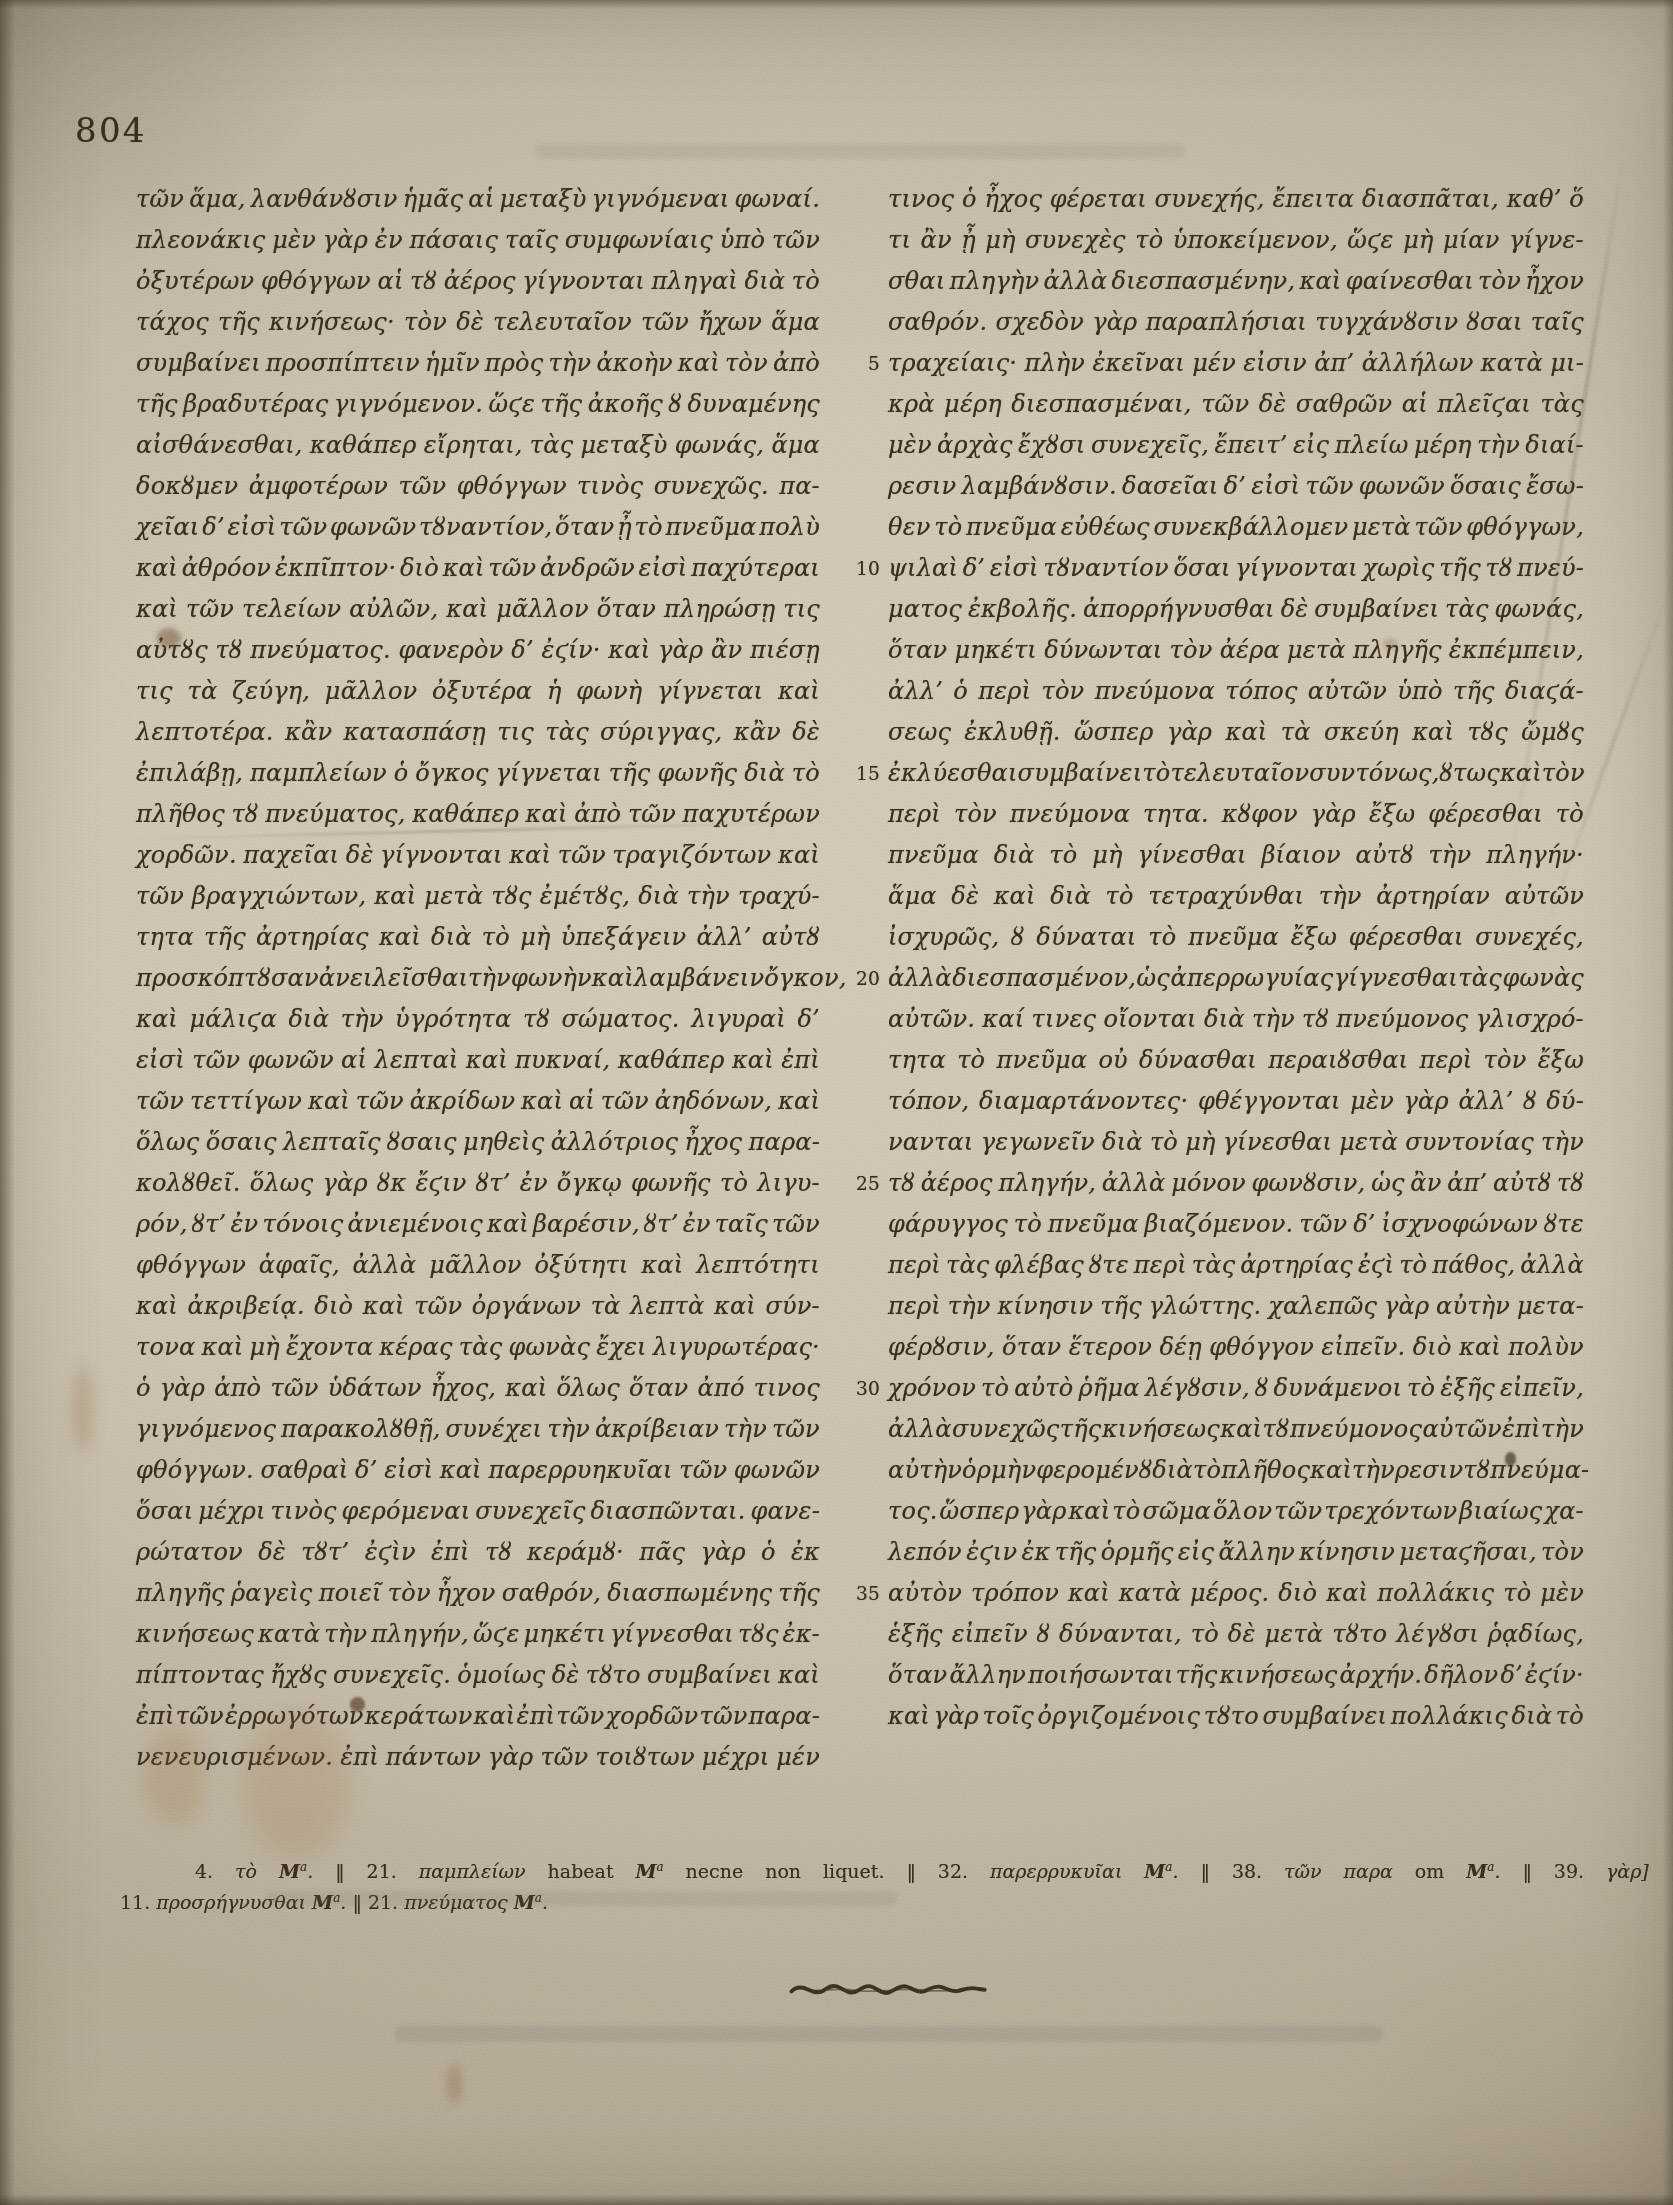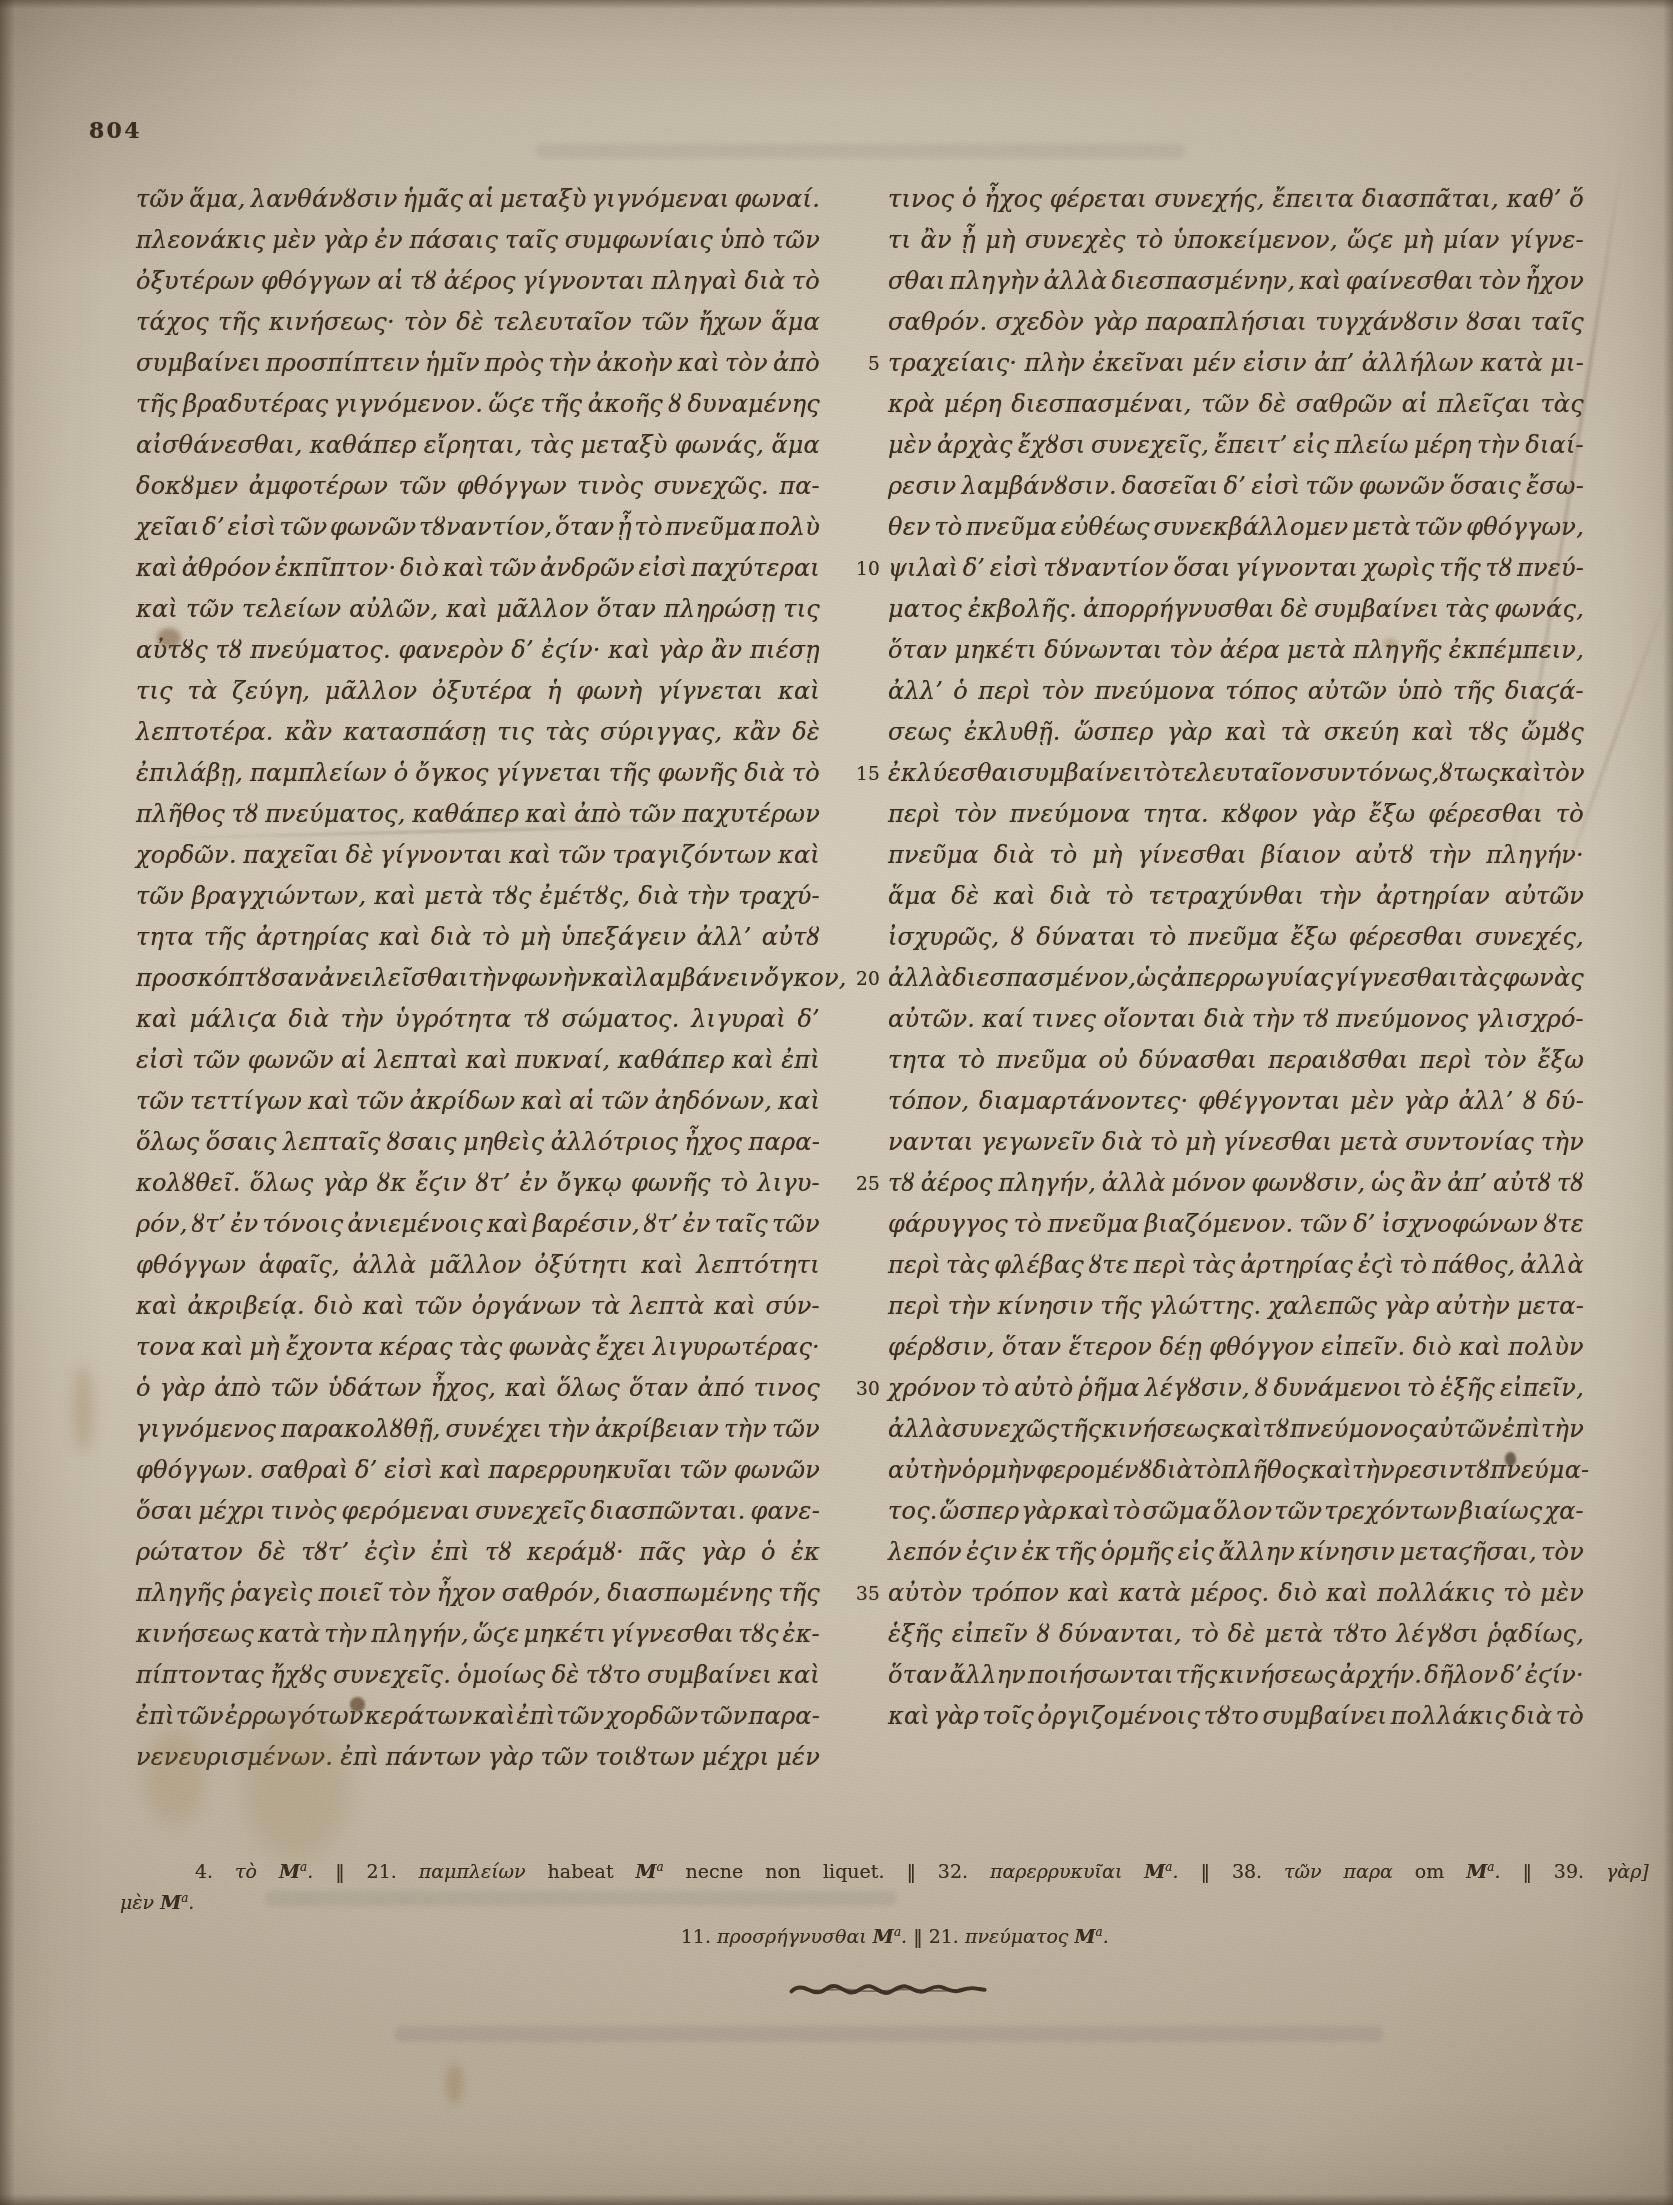--- a/index.html
+++ b/index.html
@@ -27,22 +27,22 @@
       repeating-linear-gradient(98deg, rgba(255,255,255,0.030) 0 1.1px, rgba(120,100,70,0.028) 1.1px 2.3px),
       repeating-linear-gradient(8deg, rgba(255,255,255,0.022) 0 1.7px, rgba(90,80,60,0.026) 1.7px 3.4px);
   }
   .edge{position:absolute;pointer-events:none;}
   .edge-left{left:0;top:0;width:14.7px;height:100%;background:linear-gradient(90deg, rgba(55,44,30,0.50), rgba(55,44,30,0));}
   .edge-top{left:0;top:0;width:100%;height:8.5px;background:linear-gradient(180deg, rgba(55,44,30,0.42), rgba(55,44,30,0));}
   .edge-bottom{left:0;bottom:0;width:100%;height:11.3px;background:linear-gradient(0deg, rgba(55,44,30,0.48), rgba(55,44,30,0));}
   .edge-right{right:0;top:0;width:10.2px;height:100%;background:linear-gradient(270deg, rgba(55,44,30,0.32), rgba(55,44,30,0));}
 
   .pagenum{
-    position:absolute;left:89px;top:113px;
-    font-size:22px;line-height:34px;letter-spacing:2.3px;font-weight:700;
+    position:absolute;left:75px;top:113px;
+    font-size:34px;line-height:34px;letter-spacing:2.3px;font-weight:400;
     text-shadow:0 0 0.8px rgba(50,38,25,.5);
   }
   .running-head{
     position:absolute;left:50%;top:115px;transform:translateX(calc(-50% + 2.8px));
     font-size:29px;line-height:32px;letter-spacing:6.2px;word-spacing:14.7px;font-weight:600;
     white-space:nowrap;text-shadow:0 0 0.8px rgba(50,38,25,.5);
   }
 
   .col{position:absolute;top:179px;font-size:24px;font-style:italic;
        letter-spacing:0.2px;text-shadow:0 0 0.7px rgba(50,38,25,.55);}
@@ -974,21 +974,20 @@
         <span class="w">‖</span>
         <span class="w latin">38.</span>
         <span class="w">τῶν</span>
         <span class="w">παρα</span>
         <span class="w latin">om</span>
         <span class="w"><i class="sig">M</i><sup>a</sup>.</span>
         <span class="w">‖</span>
         <span class="w latin">39.</span>
         <span class="w">γὰρ]</span>
       </div>
-      <div class="line"><span class="w">μὲν</span> <span class="w"><i class="sig">M</i><sup>a</sup>.</span></div>
       <div class="line"><span class="w latin">11.</span> <span class="w">προσρήγνυσθαι</span> <span class="w"><i class="sig">M</i><sup>a</sup>.</span> <span class="w">‖</span> <span class="w latin">21.</span> <span class="w">πνεύματος</span> <span class="w"><i class="sig">M</i><sup>a</sup>.</span></div>
     </div>
 
   <svg class="ornament" width="199" height="22.6" viewBox="0 0 352 40">
     <path d="M6,22 C16,12 26,14 36,19 C44,23 54,26 62,21 C70,16 76,10 86,13 C98,17 106,27 118,23 C128,20 134,10 146,13 C158,16 166,28 178,24 C188,21 196,11 208,13 C220,15 228,26 240,22 C250,19 258,11 270,14 C282,17 290,24 302,21 C312,18 322,14 334,17 C340,18 344,19 348,19" fill="none" stroke="#3a2f23" stroke-width="7" stroke-linecap="round"></path>
     <path d="M30,19 C60,23 90,15 120,20 C160,26 200,14 240,20 C270,24 300,18 330,18" fill="none" stroke="#3a2f23" stroke-width="3" stroke-linecap="round" opacity="0.55"></path>
   </svg>
 
   <div class="stain st1"></div>
   <div class="stain st2"></div>

